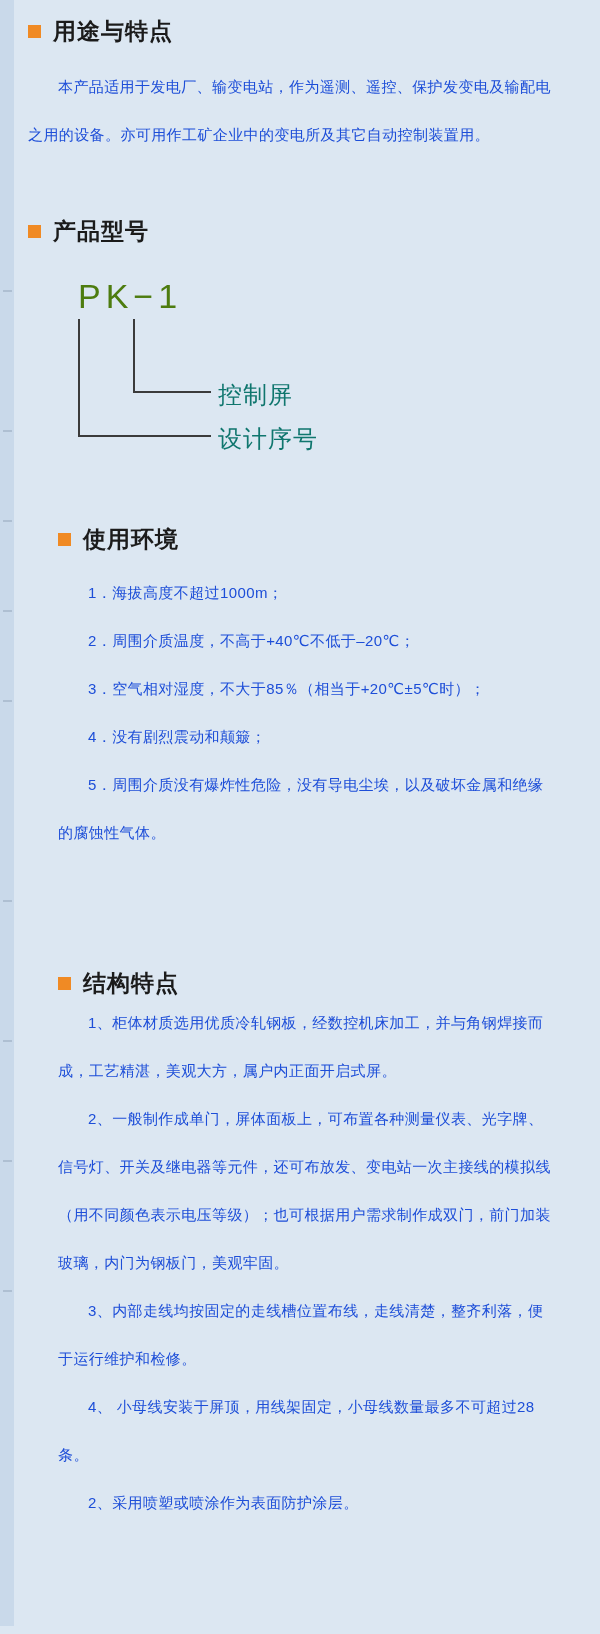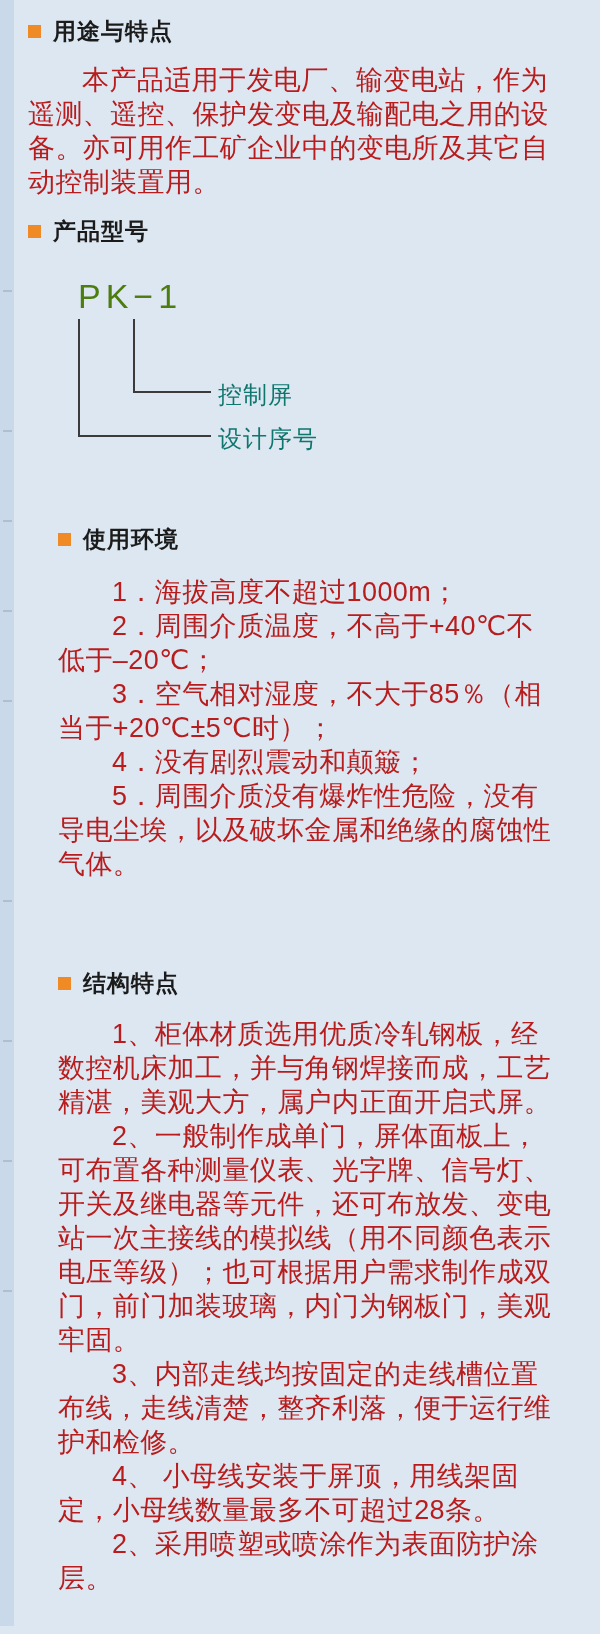--- a/index.html
+++ b/index.html
@@ -50,24 +50,24 @@
     color: #1b1b1b;
   }
   .sec-head .bullet {
     width: 13px;
     height: 13px;
     background: #f08a24;
     margin-right: 12px;
     flex: 0 0 auto;
   }
   .body-text {
-    font-size: 27px;
-    line-height: 34px;
+    font-size: 15px;
+    line-height: 48px;
     letter-spacing: 0.4px;
-    color: #b91c1c;
+    color: #1d4ed8;
   }
   .indent {
     text-indent: 2em;
   }
   .list-item {
     margin: 0;
     padding: 0;
   }
   .list-item.hang {
     text-indent: 2em;
@@ -145,35 +145,35 @@
       <div class="hline" style="left:50px; top:158px; width:133px;"></div>
       <div class="leader-label" style="left:190px; top:146px;">设计序号</div>
     </div>
   </div>
 
   <div class="section" style="left:58px; top:524px; width:510px;">
     <div class="sec-head">
       <span class="bullet"></span>
       <span>使用环境</span>
     </div>
-    <div class="body-text" style="margin-top:20px; width:495px;">
+    <div class="body-text" style="margin-top:14px; width:495px;">
       <p class="list-item hang">1．海拔高度不超过1000m；</p>
       <p class="list-item hang">2．周围介质温度，不高于+40℃不低于–20℃；</p>
       <p class="list-item hang">3．空气相对湿度，不大于85％（相当于+20℃±5℃时）；</p>
       <p class="list-item hang">4．没有剧烈震动和颠簸；</p>
       <p class="list-item hang">5．周围介质没有爆炸性危险，没有导电尘埃，以及破坏金属和绝缘的腐蚀性气体。</p>
     </div>
   </div>
 
   <div class="section" style="left:58px; top:968px; width:520px;">
     <div class="sec-head">
       <span class="bullet"></span>
       <span>结构特点</span>
     </div>
-    <div class="body-text" style="margin-top:18px; width:500px;">
+    <div class="body-text" style="width:500px;">
       <p class="list-item hang">1、柜体材质选用优质冷轧钢板，经数控机床加工，并与角钢焊接而成，工艺精湛，美观大方，属户内正面开启式屏。</p>
       <p class="list-item hang">2、一般制作成单门，屏体面板上，可布置各种测量仪表、光字牌、信号灯、开关及继电器等元件，还可布放发、变电站一次主接线的模拟线（用不同颜色表示电压等级）；也可根据用户需求制作成双门，前门加装玻璃，内门为钢板门，美观牢固。</p>
       <p class="list-item hang">3、内部走线均按固定的走线槽位置布线，走线清楚，整齐利落，便于运行维护和检修。</p>
       <p class="list-item hang">4、 小母线安装于屏顶，用线架固定，小母线数量最多不可超过28条。</p>
       <p class="list-item hang">2、采用喷塑或喷涂作为表面防护涂层。</p>
     </div>
   </div>
 
 </div>
 

